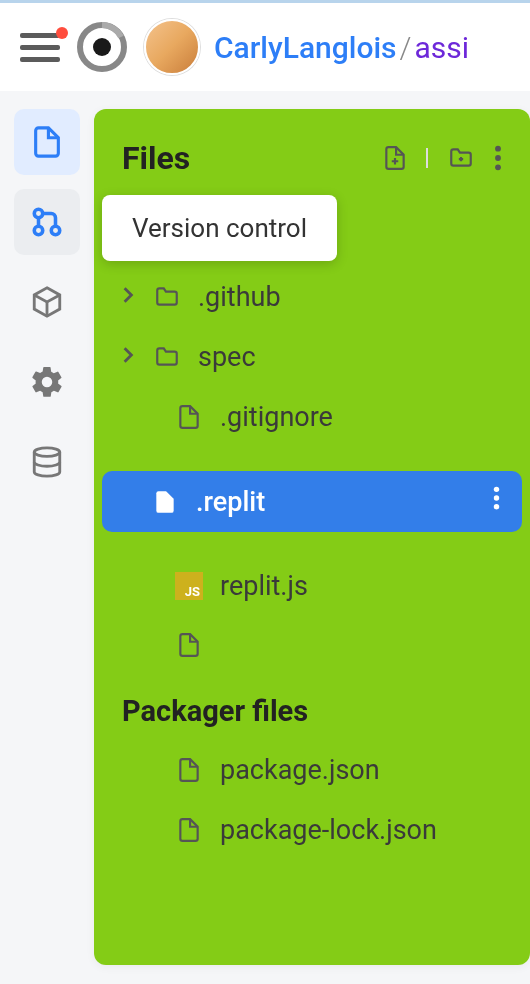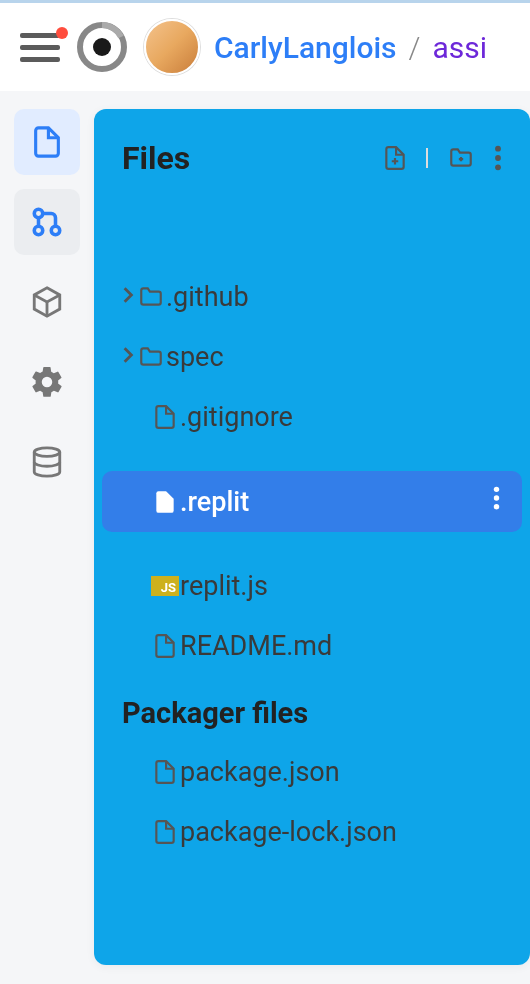--- a/index.html
+++ b/index.html
@@ -51,21 +51,21 @@
   width: 56px;
   height: 56px;
   border-radius: 50%;
   background: linear-gradient(135deg, #f4c28c 0%, #e8a85f 50%, #c97d3a 100%);
   border: 2px solid #fff;
   box-shadow: 0 0 0 1px #ddd;
 }
 .breadcrumb {
   display: flex;
   align-items: center;
-  gap: 12px;
+  gap: 3px;
   font-size: 30px;
 }
 .breadcrumb-user { color: #2d7ef7; font-weight: 500; cursor: pointer; }
 .breadcrumb-sep { color: #888; font-weight: 300; }
 .breadcrumb-proj { color: #6d28d9; font-weight: 400; }
 .workspace {
   display: flex;
   padding: 18px 0 0 14px;
   gap: 0;
   height: calc(100% - 110px);
@@ -84,21 +84,21 @@
   display: flex;
   align-items: center;
   justify-content: center;
   cursor: pointer;
   color: #777;
 }
 .sidebar-btn.active-files { background: #e1ecff; color: #2d7ef7; }
 .sidebar-btn.active-vc { background: #ebedf0; color: #2d7ef7; }
 .panel {
   flex: 1;
-  background: #0ea5e9;
+  background: #84cc16;
   border-radius: 12px;
   box-shadow: 0 2px 10px rgba(0,0,0,0.05);
   padding: 30px 0 5px 0;
   position: relative;
   overflow: visible;
 }
 .panel-header {
   display: flex;
   align-items: center;
   justify-content: space-between;
@@ -118,40 +118,40 @@
   padding: 18px 30px;
   font-size: 26px;
   color: #333;
   z-index: 10;
 }
 .file-list { padding-top: 70px; }
 .file-row {
   display: flex;
   align-items: center;
   padding: 14px 12px 14px 28px;
-  gap: 0;
+  gap: 16px;
   cursor: pointer;
   font-size: 27px;
   color: #3a3a3a;
 }
-.file-row.indent { padding-left: 56px; }
+.file-row.indent { padding-left: 56px; margin-left: 24px; }
 .file-row.selected {
   background: #337ee9;
   color: #fff;
   border-radius: 10px;
   margin: 24px 8px;
   padding-left: 48px;
   justify-content: center;
 }
 .file-row.selected .file-name { flex: 1; font-weight: 500; }
 .chevron { width: 14px; color: #555; font-size: 20px; }
 .file-icon { display: flex; width: 30px; justify-content: center; }
 .js-badge {
   width: 28px;
-  height: 20px;
+  height: 28px;
   background: #cdb11d;
   display: flex;
   align-items: flex-end;
   justify-content: flex-end;
   font-size: 13px;
   font-weight: 700;
   color: #fff;
   padding: 1px 3px;
 }
 .section-title {
@@ -248,20 +248,21 @@
         <div class="panel-action">
           <svg width="8" height="28" viewBox="0 0 6 24" fill="currentColor">
               <circle cx="3" cy="4" r="2.5"></circle>
               <circle cx="3" cy="12" r="2.5"></circle>
               <circle cx="3" cy="20" r="2.5"></circle>
             </svg>
         </div>
       </div>
     </div>
 
+    <div class="tooltip">Version control</div>
 
     <div class="file-list">
 
       <div class="file-row">
         <span class="chevron">
           <svg width="12" height="18" viewBox="0 0 10 16" fill="none" stroke="currentColor" stroke-width="2.5">
               <path d="M2 2l6 6-6 6"></path>
             </svg>
         </span>
         <span class="file-icon">
@@ -319,21 +320,20 @@
         <span class="file-name">replit.js</span>
       </div>
 
       <div class="file-row indent">
         <span class="file-icon">
           <svg width="26" height="30" viewBox="0 0 24 24" fill="none" stroke="#555" stroke-width="2">
               <path d="M13 2H6a2 2 0 0 0-2 2v16a2 2 0 0 0 2 2h12a2 2 0 0 0 2-2V9l-7-7z"></path>
               <path d="M13 2v7h7"></path>
             </svg>
         </span>
-        <span class="file-name">README.md</span>
       </div>
 
       <div class="section-title">Packager files</div>
 
       <div class="file-row indent">
         <span class="file-icon">
           <svg width="26" height="30" viewBox="0 0 24 24" fill="none" stroke="#555" stroke-width="2">
               <path d="M13 2H6a2 2 0 0 0-2 2v16a2 2 0 0 0 2 2h12a2 2 0 0 0 2-2V9l-7-7z"></path>
               <path d="M13 2v7h7"></path>
             </svg>

